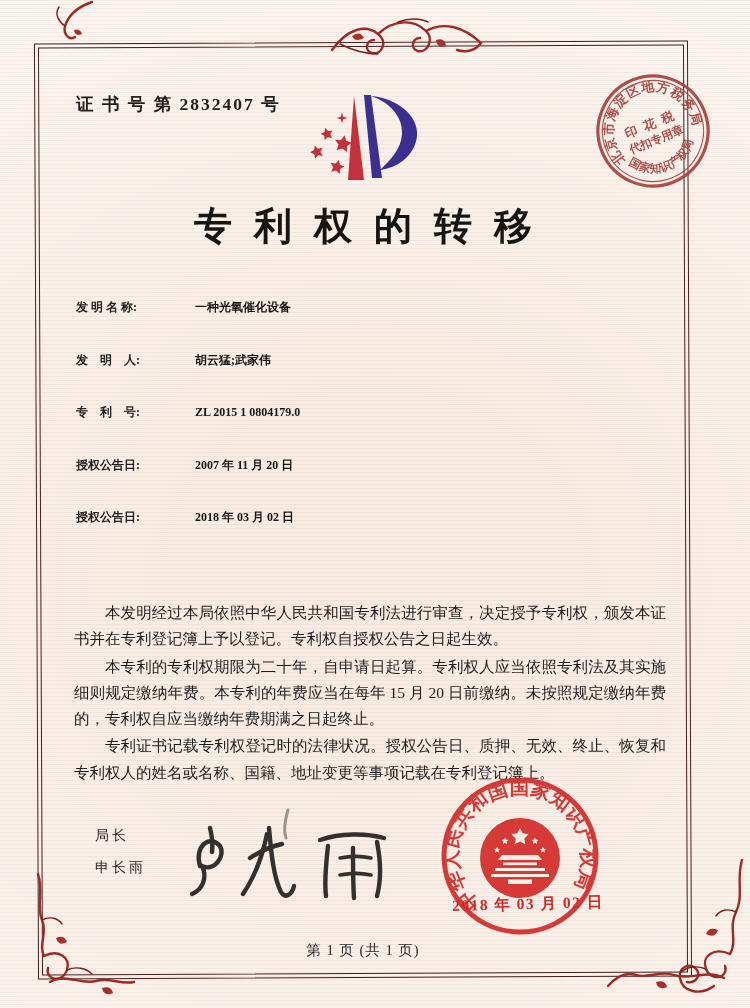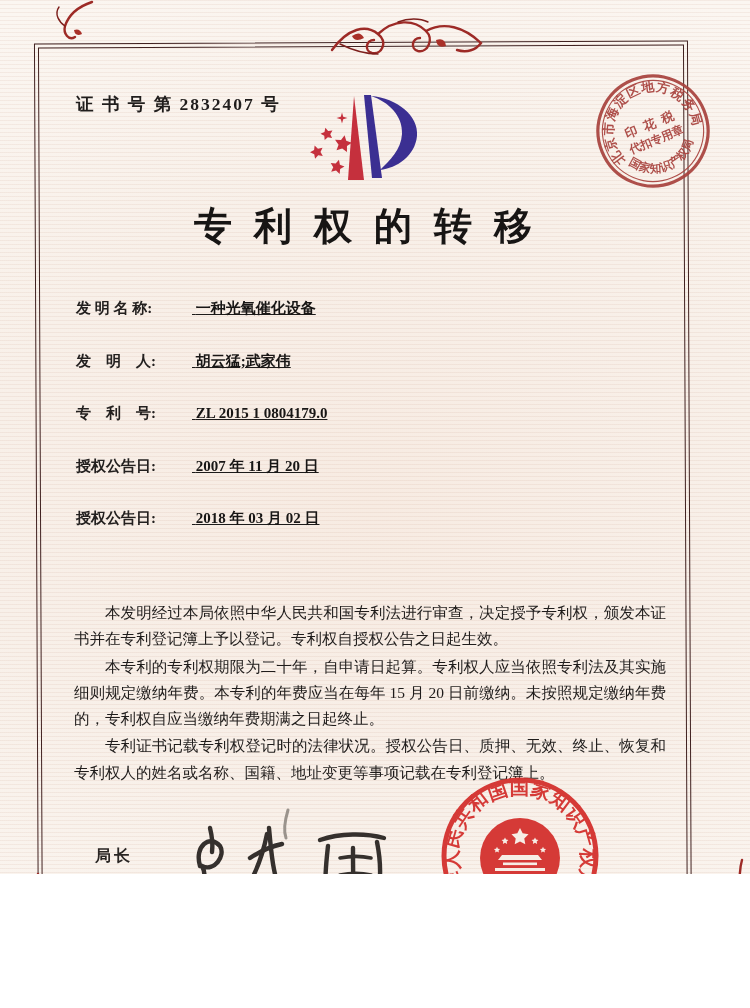--- a/index.html
+++ b/index.html
@@ -1,18 +1,18 @@
 <!DOCTYPE html>
 <html><head>
 <meta charset="utf-8">
 <style>
   html,body{margin:0;padding:0;}
   #page{
     position:relative;
-    width:750px;height:874px;
+    width:750px;height:1008px;
     overflow:hidden;
     font-family:"Liberation Serif","DejaVu Serif",serif;
     color:#1d1b1a;
     background:
       repeating-linear-gradient(180deg, rgba(198,152,132,0.13) 0px, rgba(198,152,132,0.13) 1px, rgba(0,0,0,0) 1px, rgba(0,0,0,0) 4px),
       radial-gradient(ellipse 95% 65% at 50% 58%, #f7ebe2 0%, #f8f0e9 55%, #fbf6f1 100%);
   }
   
   .frame{
     position:absolute;left:36px;top:42px;width:652px;height:934px;
@@ -25,30 +25,30 @@
   .cert-no{
     position:absolute;left:76px;top:92px;
     font-size:17.5px;font-weight:600;letter-spacing:2px;color:#201d1c;
   }
   .title{
     position:absolute;left:0;top:201px;width:726px;
     text-align:center;font-size:38px;font-weight:600;
     letter-spacing:0.58em;text-indent:0.58em;color:#171514;
   }
   .fields{position:absolute;left:76px;top:299px;width:580px;}
-  .field-row{height:52.5px;font-size:15px;white-space:nowrap;text-decoration:underline;}
+  .field-row{height:52.5px;font-size:12px;white-space:nowrap;}
   .field-label{display:inline-block;width:116px;font-weight:600;color:#23201f;}
   .field-value{font-weight:700;color:#181615;}
   .paras{
     position:absolute;left:73px;top:599px;width:594px;
     font-size:15.5px;line-height:26.3px;text-align:justify;
     color:#1f1c1b;font-weight:500;
   }
   .paras p{margin:1px;text-indent:2em;}
-  .signer{position:absolute;left:95px;top:827px;font-size:16px;letter-spacing:3px;font-weight:700;color:#2a2624;margin-top:19px;}
+  .signer{position:absolute;left:95px;top:827px;font-size:14px;letter-spacing:3px;font-weight:400;color:#2a2624;}
   .signer div{margin-bottom:14px;}
   .footer{
     position:absolute;left:0;top:941px;width:726px;text-align:center;
     font-size:14.5px;letter-spacing:1px;color:#2a2a2a;font-weight:400;
   }
   .seal-date{
     position:absolute;left:452px;top:894px;
     font-size:15.5px;font-weight:700;letter-spacing:1.5px;
     color:#cf2a26;transform:rotate(-1.5deg);
   }

